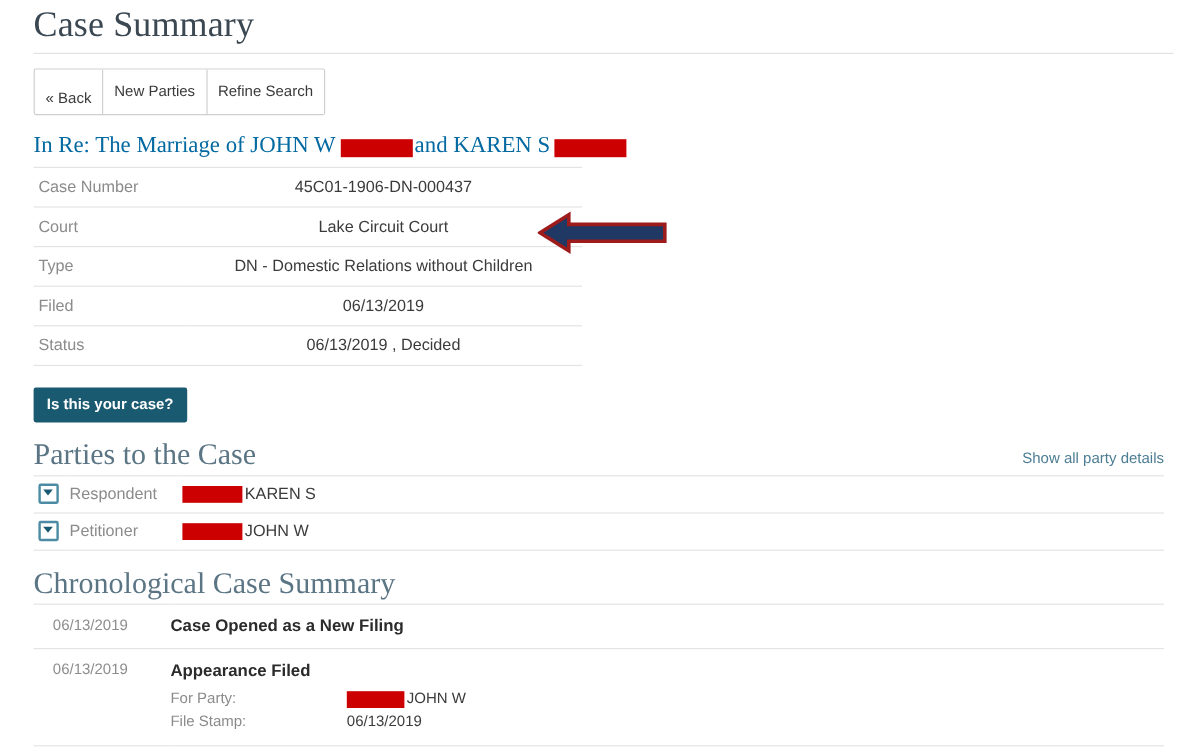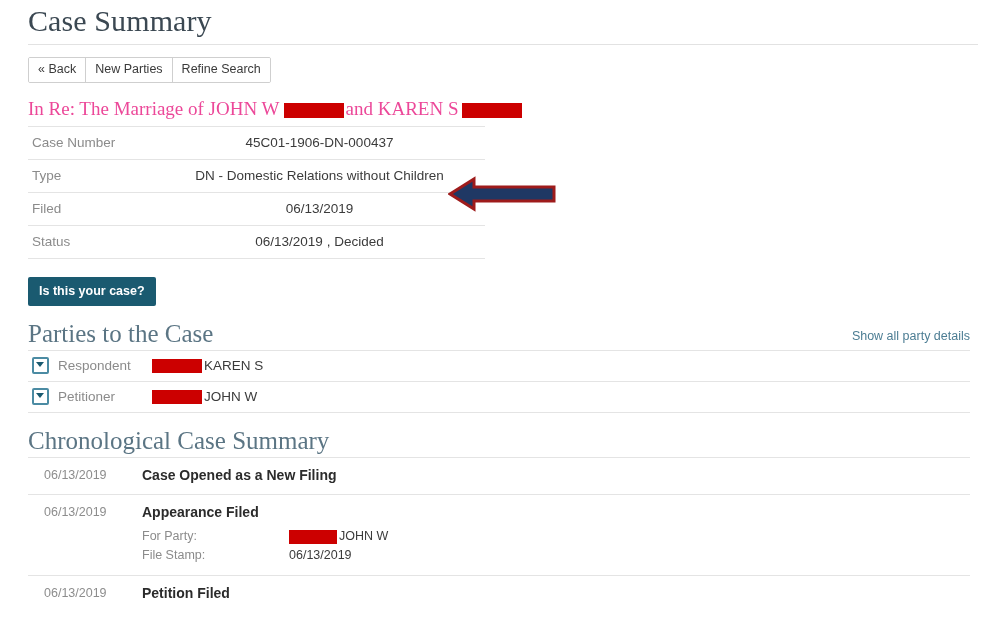--- a/index.html
+++ b/index.html
@@ -57,28 +57,28 @@
     font-size: 12.5px;
     color: #3a3a3a;
     background: #ffffff;
     border: none;
     border-left: 1px solid #cfcfcf;
     padding: 4px 9px 5px 9px;
     line-height: 15px;
     cursor: pointer;
     white-space: nowrap;
   }
-  .btn-group .tbtn:first-child { border-left: none; }
+  .btn-group .tbtn:first-child { border-left: none; margin-top: 13px; }
 
   
   .inre {
     font-family: "Liberation Serif", serif;
     font-size: 19px;
     font-weight: normal;
-    color: #ec4899;
+    color: #0369a1;
     margin: 0;
     padding: 16px 0 7px 28px;
     display: flex;
     align-items: center;
     line-height: 20px;
     white-space: nowrap;
   }
   .redact {
     display: inline-block;
     background: #cc0000;
@@ -259,20 +259,24 @@
     <span class="redact r-inre"></span>
     <span>and KAREN S</span>
     <span class="redact r-inre"></span>
   </h2>
 
   <table class="case-table">
     <tbody>
       <tr>
         <td class="lbl">Case Number</td>
         <td class="val">45C01-1906-DN-000437</td>
+      </tr>
+      <tr>
+        <td class="lbl">Court</td>
+        <td class="val">Lake Circuit Court</td>
       </tr>
       <tr>
         <td class="lbl">Type</td>
         <td class="val">DN - Domestic Relations without Children</td>
       </tr>
       <tr>
         <td class="lbl">Filed</td>
         <td class="val">06/13/2019</td>
       </tr>
       <tr>

